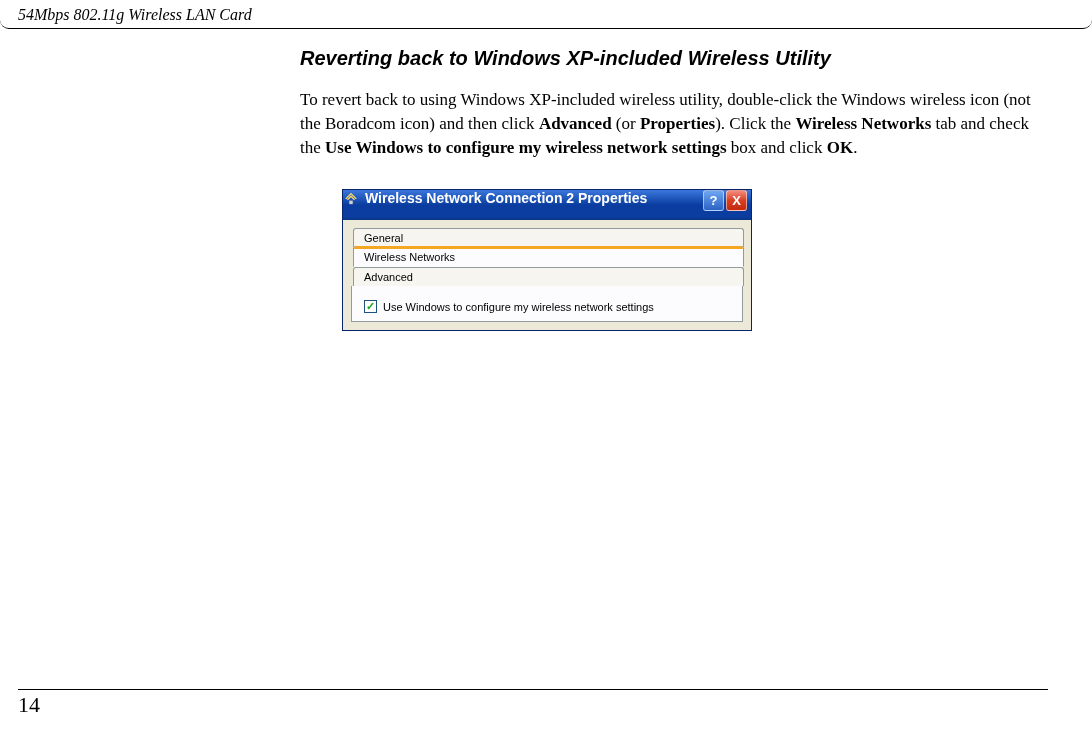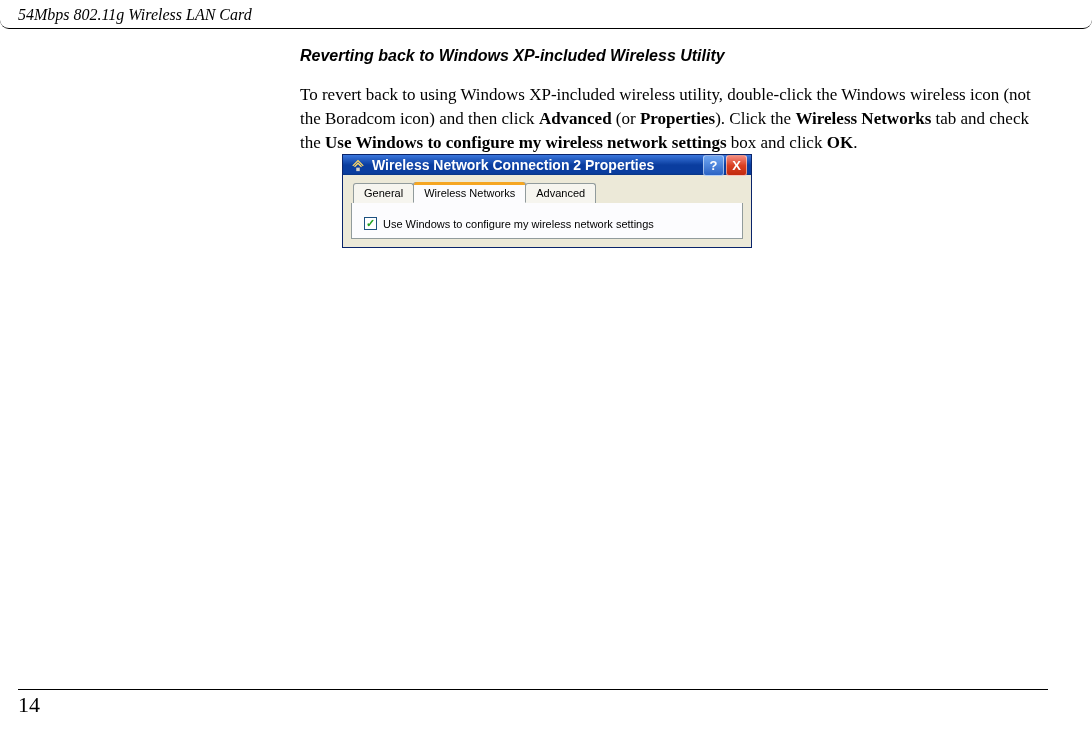--- a/index.html
+++ b/index.html
@@ -22,45 +22,45 @@
       border-bottom: 1px solid #000;
       border-radius: 9px;
     }
     .content {
       padding: 18px 44px 0 300px;
     }
     .section-title {
       font-family: Arial, Helvetica, sans-serif;
       font-weight: bold;
       font-style: italic;
-      font-size: 16px;
+      font-size: 20px;
       margin-bottom: 18px;
     }
     .body-text {
       font-size: 17px;
       line-height: 1.4;
+      margin-bottom: 30px;
     }
     .body-text .bold {
       font-weight: bold;
     }
     .screenshot-container {
       margin-left: 42px;
     }
     .dialog {
       width: 410px;
       border: 1px solid #0a246a;
       background: #ece9d8;
     }
     .titlebar {
-      height: 20px;
+      height: 30px;
       background: linear-gradient(to right, #0a246a 0%, #3a6fd4 50%, #0a246a 100%);
       background: linear-gradient(to bottom, #3b77dd 0%, #0a3d9f 50%, #0a3d9f 90%, #083484 100%);
       display: flex;
-      align-items: center;
-      padding: 0 4px 0 7px;
+      padding: 0 4px 0 0;
     }
     .titlebar-icon {
       width: 16px;
       height: 16px;
       margin-right: 6px;
       display: flex;
       align-items: center;
       justify-content: center;
     }
     .titlebar-icon svg {
@@ -94,20 +94,21 @@
     .tb-help {
       background: linear-gradient(to bottom, #6fa6f2 0%, #2b63c4 100%);
     }
     .tb-close {
       background: linear-gradient(to bottom, #f48a7e 0%, #d94023 50%, #c22a0e 100%);
     }
     .tabs-row {
       display: flex;
       padding: 8px 8px 0 10px;
       gap: 0;
+      flex-direction: column;
     }
     .tab {
       font-family: Tahoma, sans-serif;
       font-size: 11px;
       padding: 3px 10px 3px 10px;
       border: 1px solid #919b9c;
       border-bottom: none;
       border-radius: 3px 3px 0 0;
       background: #f6f5ef;
       position: relative;

